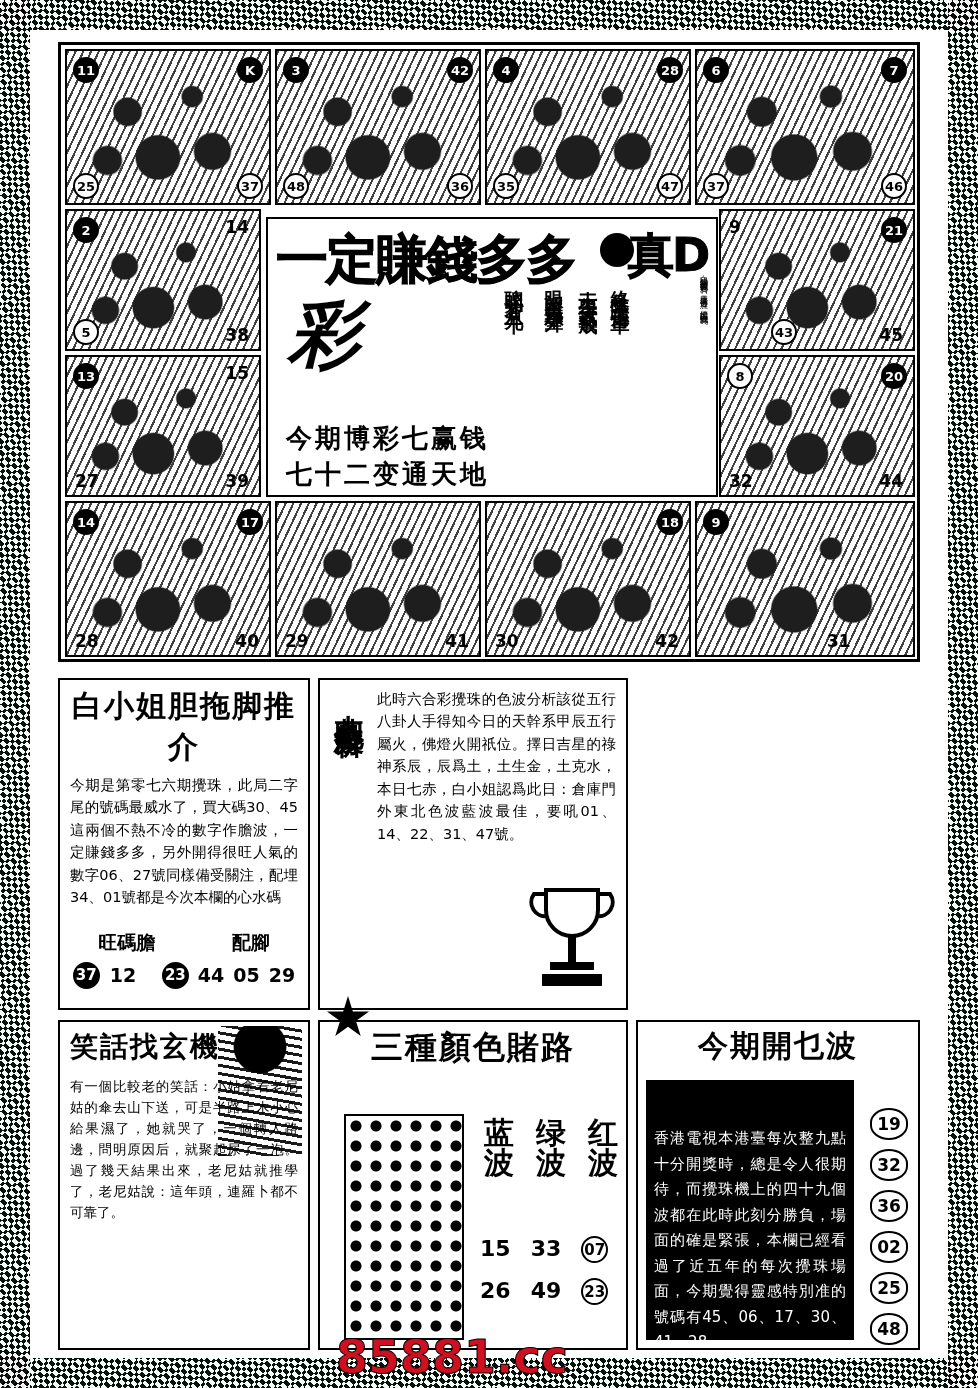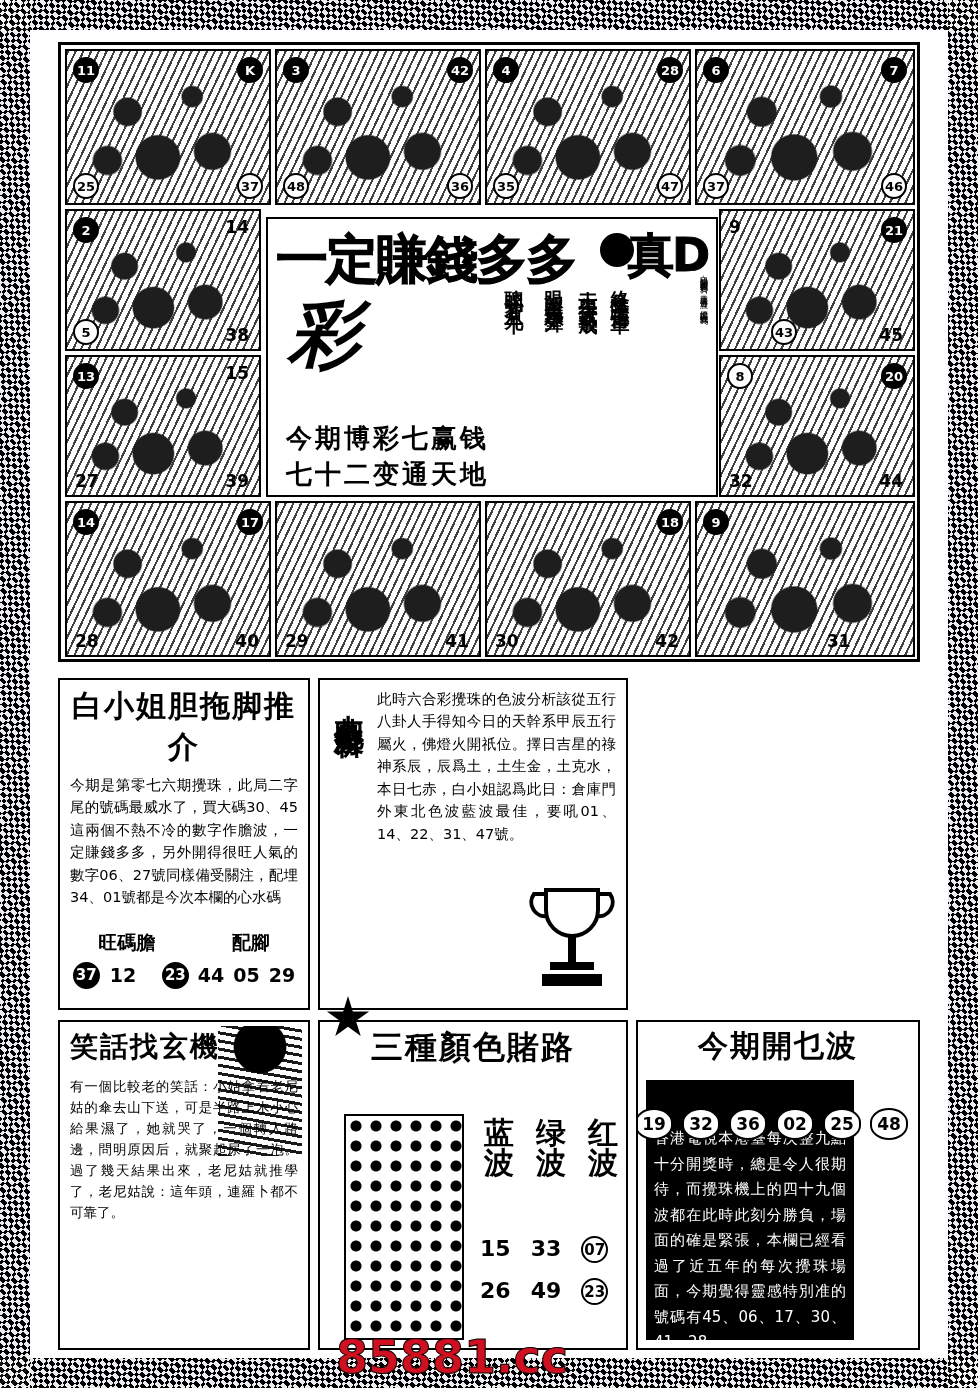--- a/index.html
+++ b/index.html
@@ -7,21 +7,21 @@
   body {
     width: 978px; height: 1388px;
     background: #ffffff;
     font-family: "DejaVu Sans", "Liberation Sans", sans-serif;
     position: relative;
     overflow: hidden;
   }
   
   .page {
     position:absolute; left:0; top:0; width:978px; height:1388px;
-    background:#0f172a;
+    background:#86efac;
     padding-left:46px;
   }
   .border-strip {
     position:absolute;
     background-image:
       repeating-linear-gradient(45deg, #000 0 4px, #fff 4px 8px),
       repeating-linear-gradient(-45deg, #000 0 3px, #fff 3px 9px);
     background-blend-mode: difference;
     opacity:.92;
   }
@@ -147,21 +147,21 @@
       repeating-linear-gradient(0deg, #000 0 8px, #fff 8px 16px),
       repeating-linear-gradient(90deg, #000 0 8px, rgba(255,255,255,0) 8px 16px);
     background-blend-mode: difference;
   }
 
   .trophy {
     position:absolute; right:8px; bottom:16px; width:92px; height:108px;
   }
 
   .ball-col {
-    position:absolute; right:10px; top:86px; display:flex; gap:9px;
+    position:absolute; right:10px; top:86px; display:flex; flex-direction:column; gap:9px;
   }
   .ball-col .b {
     width:38px; height:32px; border-radius:50%/45%;
     border:2px solid #000; background:#fff;
     display:flex; align-items:center; justify-content:center;
     font-size:17px; font-weight:bold;
   }
 
   .color-word {
     font-size:30px; font-weight:bold; line-height:1.0; text-align:center;

